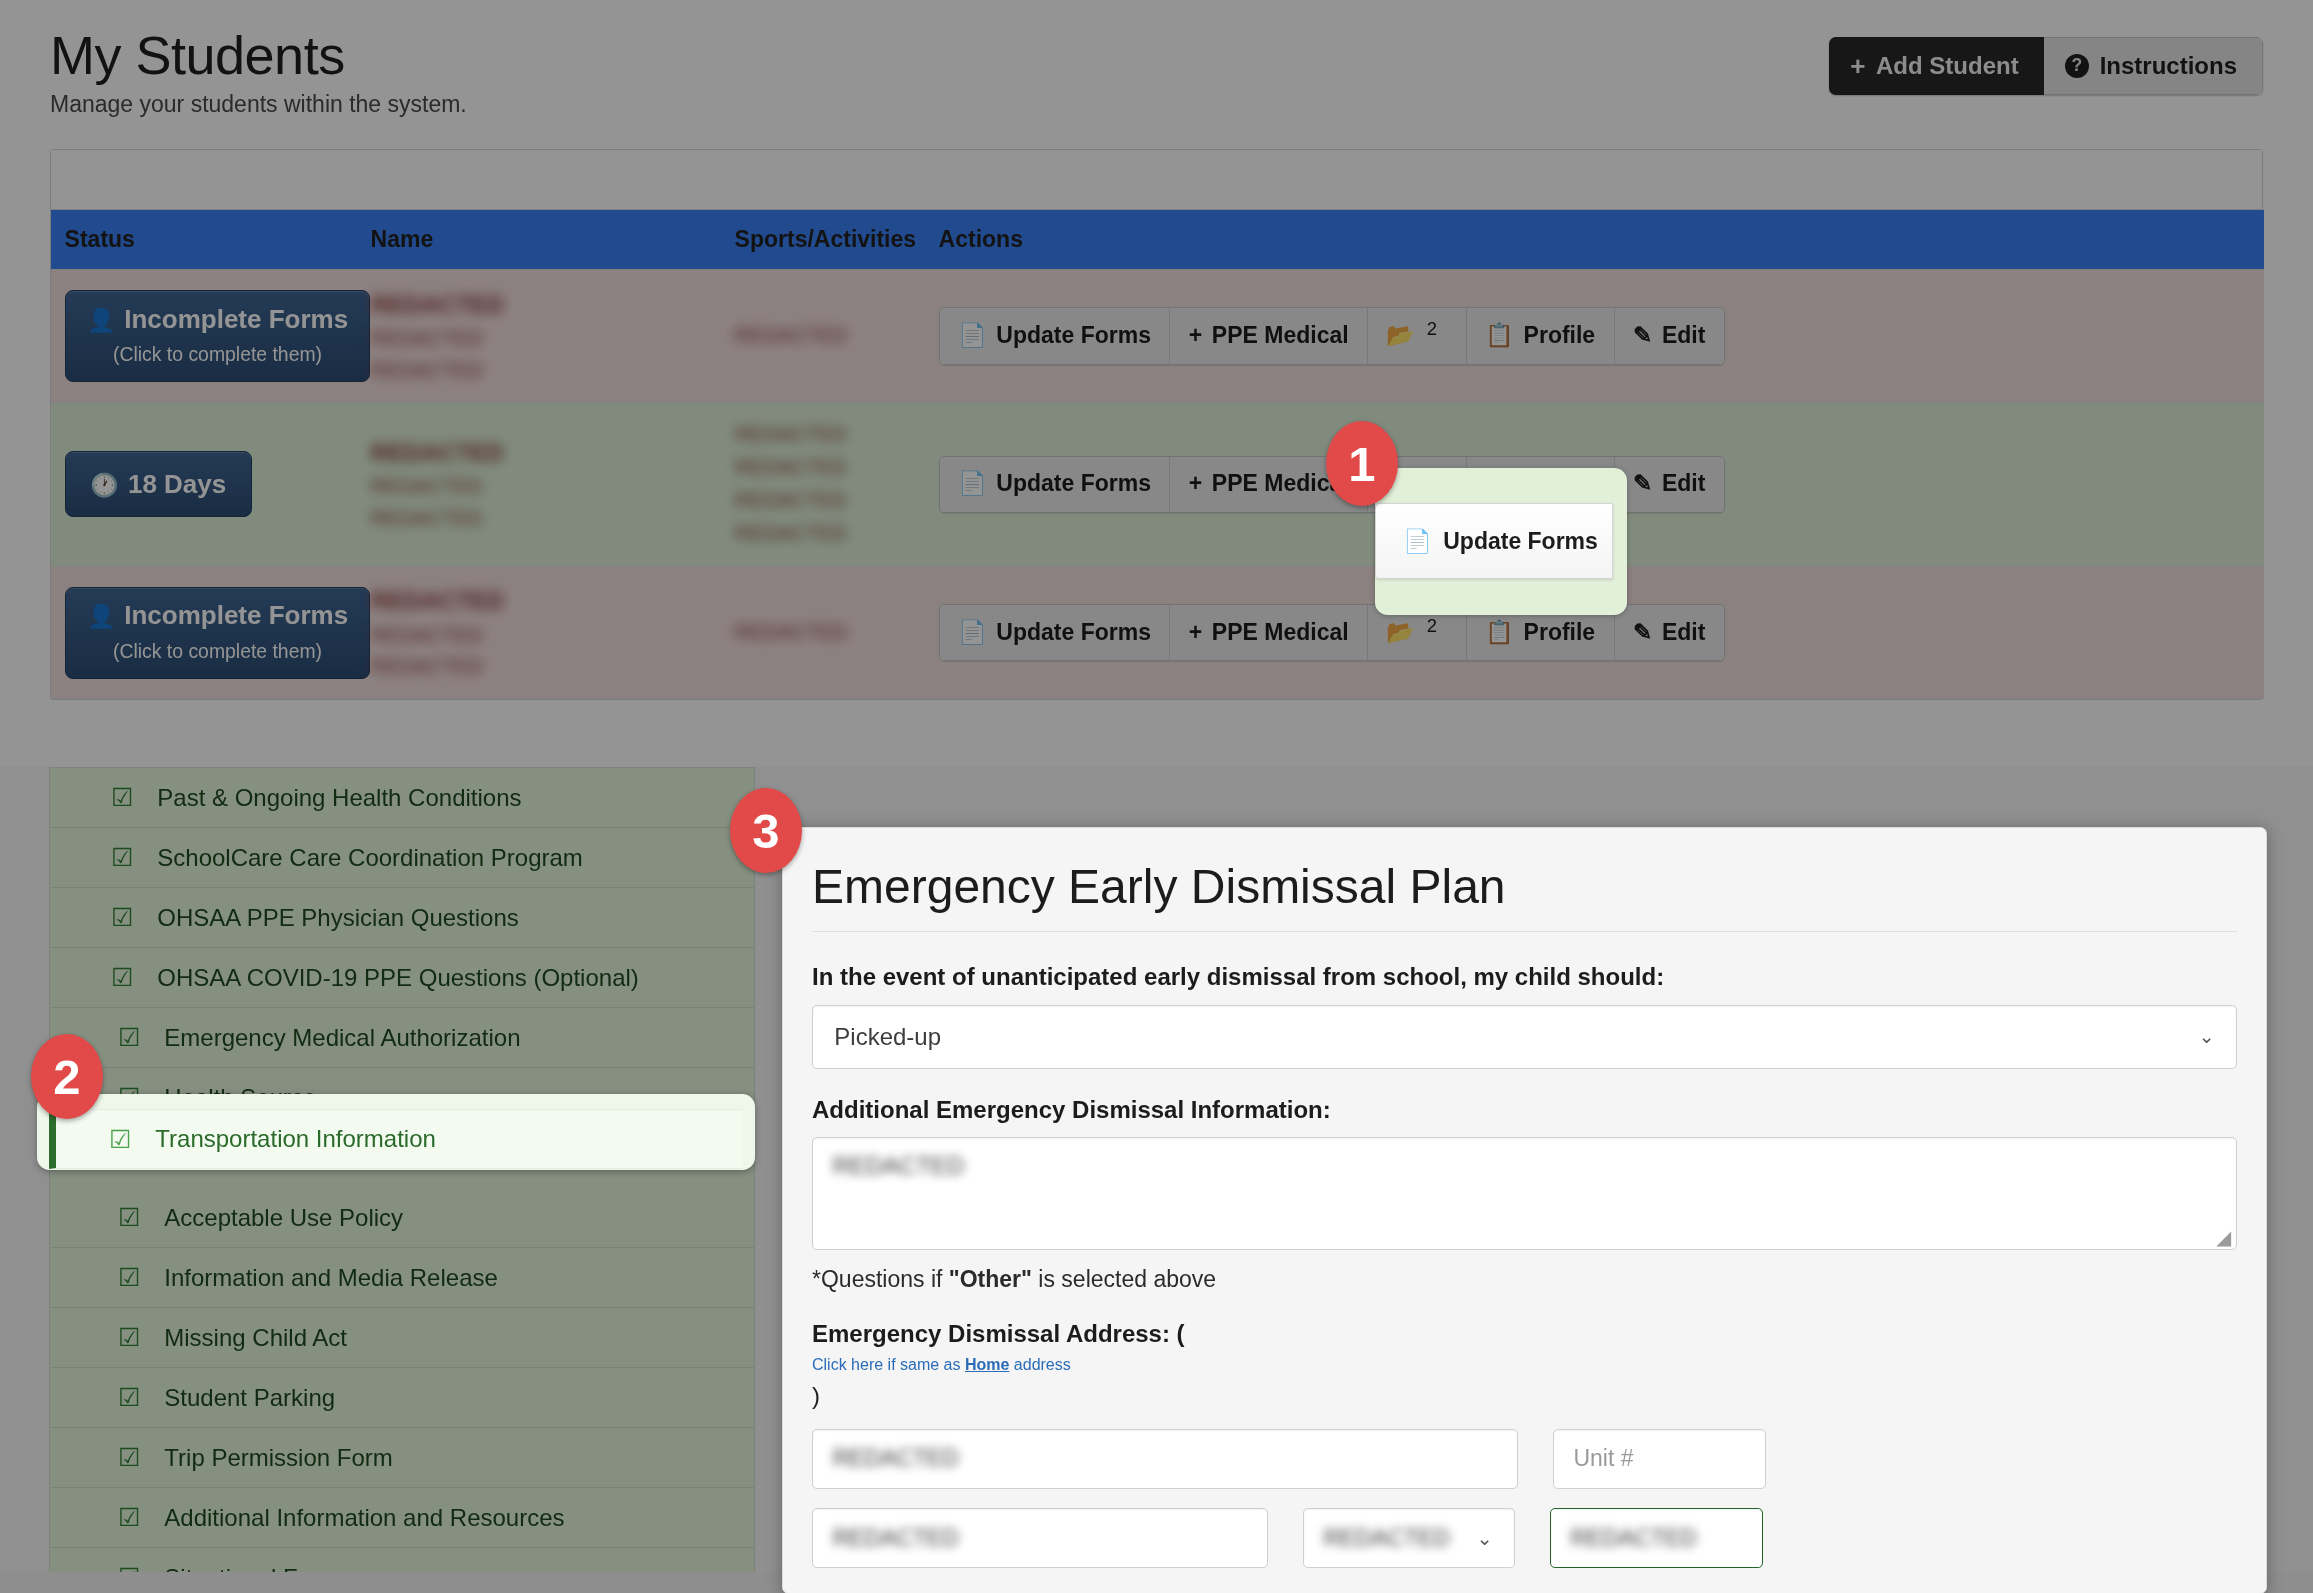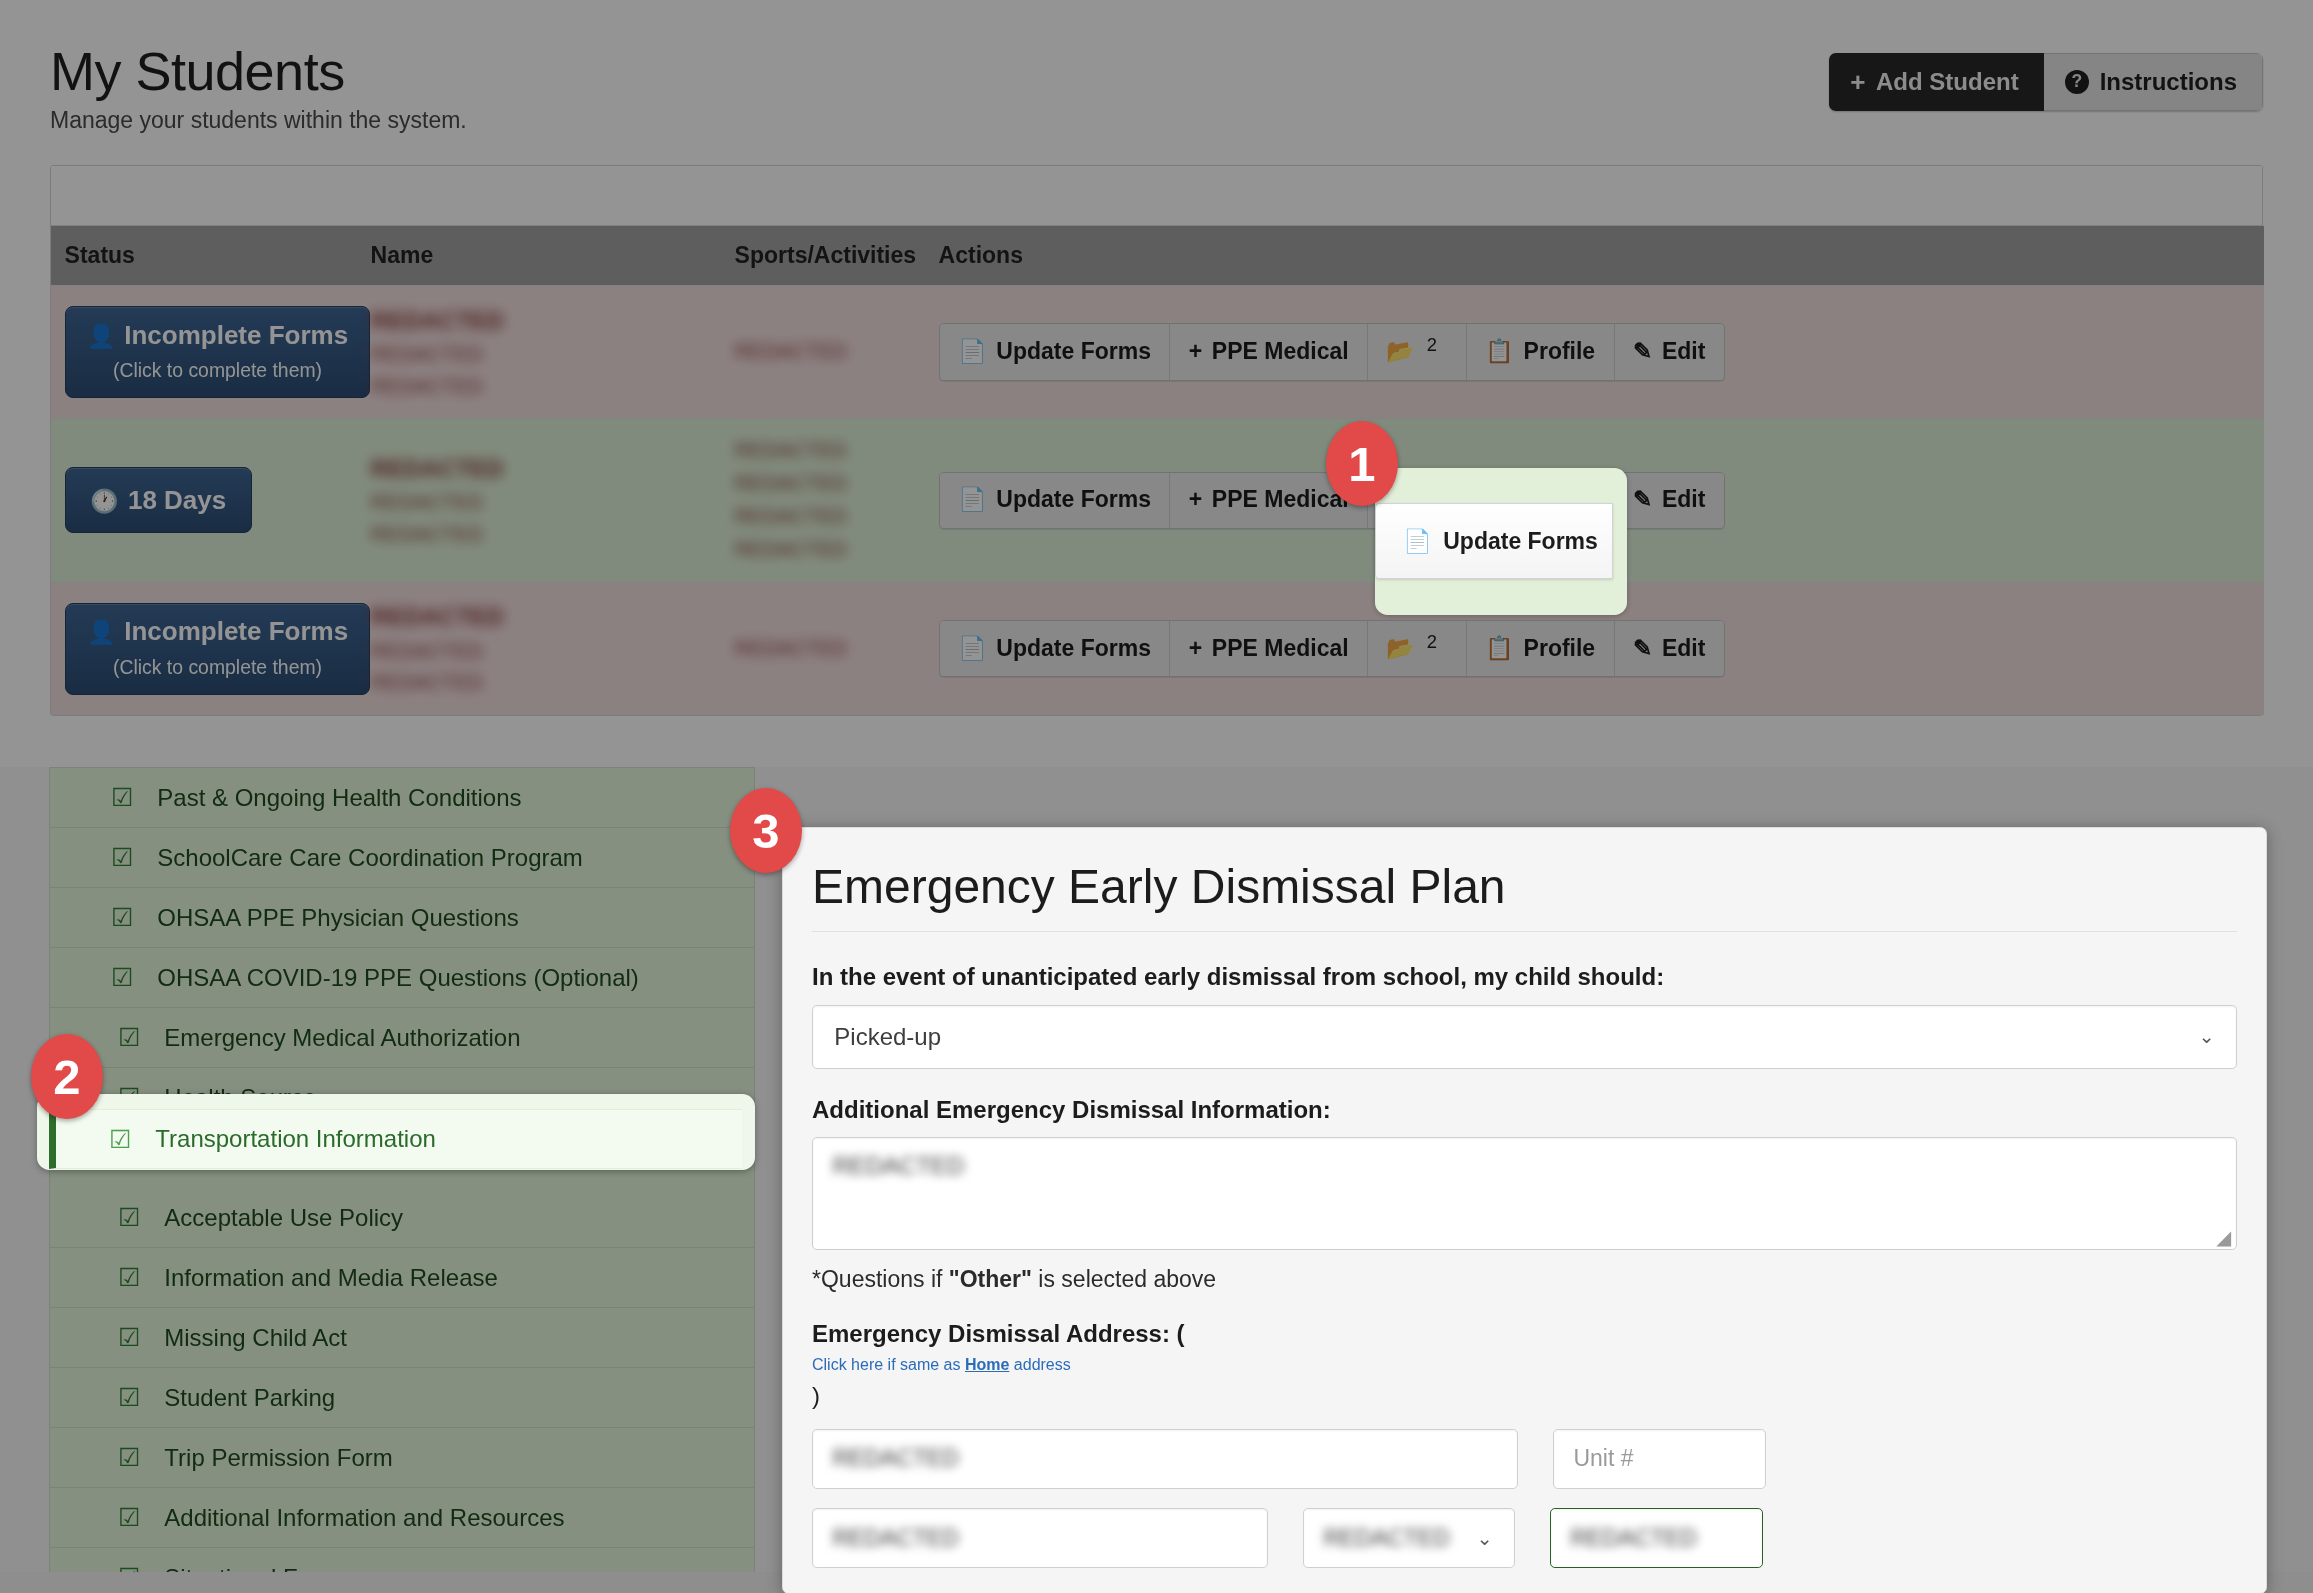--- a/index.html
+++ b/index.html
@@ -22,21 +22,21 @@
   
   #students-page {
     position: absolute;
     left: 0; top: 0;
     width: 2313px; height: 776px;
     background: #ffffff;
     overflow: hidden;
   }
   #students-inner {
     position: absolute;
-    left: 0; top: 16px;
+    left: 0; top: 0;
     width: 2313px; height: 776px;
     padding: 25px 50px 0 50px;
   }
   .page-title {
     font-size: 54px;
     font-weight: 400;
     color: #1f1f1f;
     letter-spacing: -0.5px;
     margin: 0 0 5.8px 0;
     line-height: 1.12;
@@ -102,21 +102,21 @@
     width: 100%;
     border-collapse: collapse;
     table-layout: fixed;
   }
   .tbl th {
     text-align: left;
     font-size: 23px;
     font-weight: 700;
     padding: 15.5px 13.6px 16.5px 13.6px;
     border-bottom: 1.9px solid #ddd;
-    background: #a3a3a3;
+    background: #3b82f6;
     color: #222;
   }
   .th-red { color: #912020; }
   .tbl td {
     padding: 15.5px 13.6px;
     vertical-align: middle;
     border-bottom: 1px solid #e2e2e2;
   }
   .row-red   { background: #f2dede; }
   .row-green { background: #dff0d8; }

